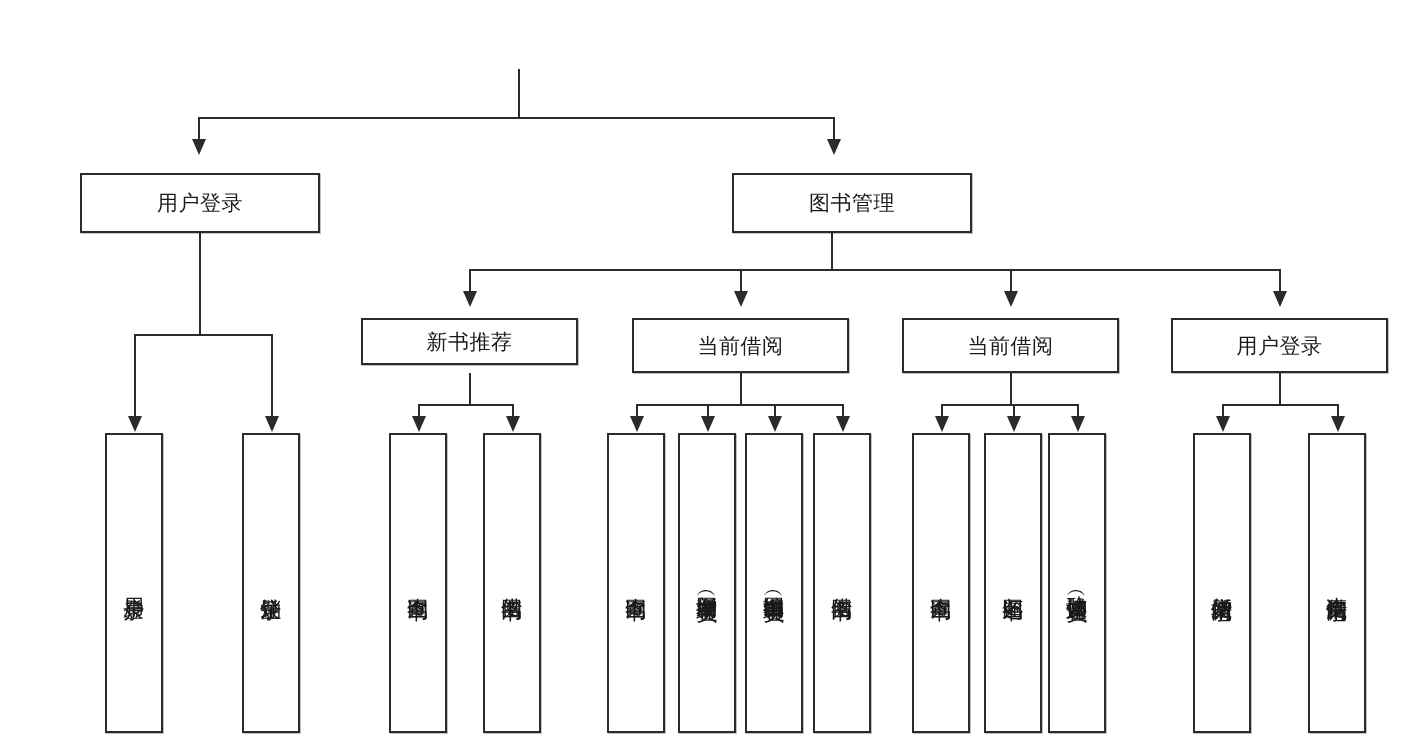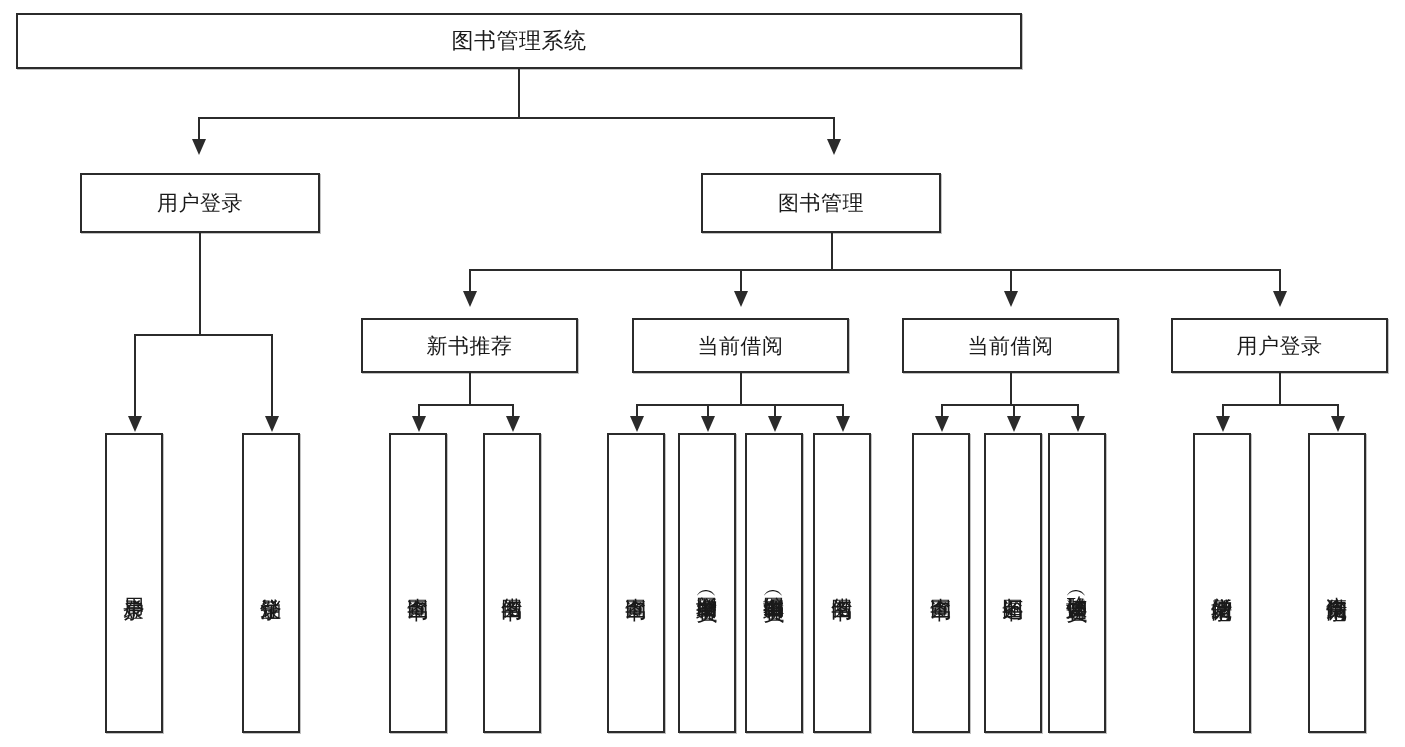--- a/index.html
+++ b/index.html
@@ -78,35 +78,32 @@
     letter-spacing: 0.5px;
     white-space: nowrap;
     user-select: none;
   }
 </style>
 </head>
 <body>
 
 <div id="canvas">
 
-  <div class="node root h" style="left:16px; top:13px; width:1006px; height:56px;">
-    <span class="label">图书管理系统</span>
-  </div>
 
   <div class="vline" style="left:518px; top:69px; height:49px;"></div>
   <div class="hline" style="left:198px; top:117px; width:636px;"></div>
   <div class="vline" style="left:198px; top:117px; height:22px;"></div>
   <div class="arrow" style="left:192px; top:139px;"></div>
   <div class="vline" style="left:833px; top:117px; height:22px;"></div>
   <div class="arrow" style="left:827px; top:139px;"></div>
 
   <div class="node h" style="left:80px; top:173px; width:240px; height:60px;">
     <span class="label">用户登录</span>
   </div>
-  <div class="node h" style="left:701px; top:173px; width:240px; height:60px;">
+  <div class="node h" style="left:732px; top:173px; width:240px; height:60px;">
     <span class="label">图书管理</span>
   </div>
 
   <div class="vline" style="left:199px; top:233px; height:102px;"></div>
   <div class="hline" style="left:134px; top:334px; width:139px;"></div>
   <div class="vline" style="left:134px; top:334px; height:82px;"></div>
   <div class="arrow" style="left:128px; top:416px;"></div>
   <div class="vline" style="left:271px; top:334px; height:82px;"></div>
   <div class="arrow" style="left:265px; top:416px;"></div>
 
@@ -114,21 +111,21 @@
   <div class="hline" style="left:469px; top:269px; width:812px;"></div>
   <div class="vline" style="left:469px; top:269px; height:22px;"></div>
   <div class="arrow" style="left:463px; top:291px;"></div>
   <div class="vline" style="left:740px; top:269px; height:22px;"></div>
   <div class="arrow" style="left:734px; top:291px;"></div>
   <div class="vline" style="left:1010px; top:269px; height:22px;"></div>
   <div class="arrow" style="left:1004px; top:291px;"></div>
   <div class="vline" style="left:1279px; top:269px; height:22px;"></div>
   <div class="arrow" style="left:1273px; top:291px;"></div>
 
-  <div class="node h" style="left:361px; top:318px; width:217px; height:55px;">
+  <div class="node h" style="left:361px; top:318px; width:217px; height:47px;">
     <span class="label">新书推荐</span>
   </div>
   <div class="node h" style="left:632px; top:318px; width:217px; height:55px;">
     <span class="label">当前借阅</span>
   </div>
   <div class="node h" style="left:902px; top:318px; width:217px; height:55px;">
     <span class="label">当前借阅</span>
   </div>
   <div class="node h" style="left:1171px; top:318px; width:217px; height:55px;">
     <span class="label">用户登录</span>

